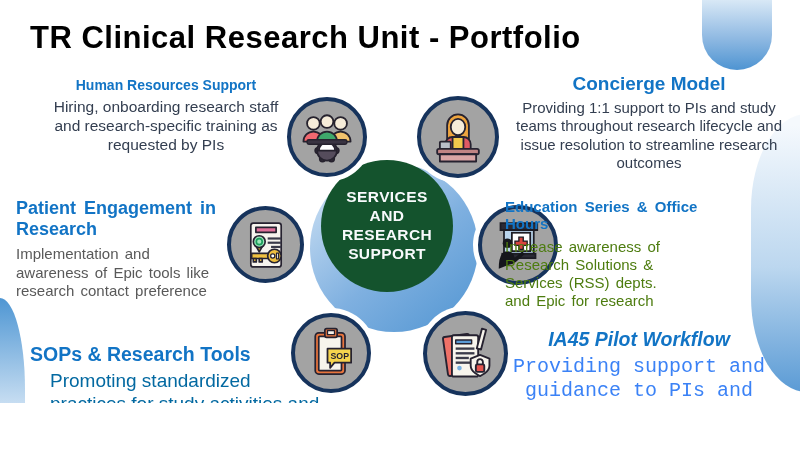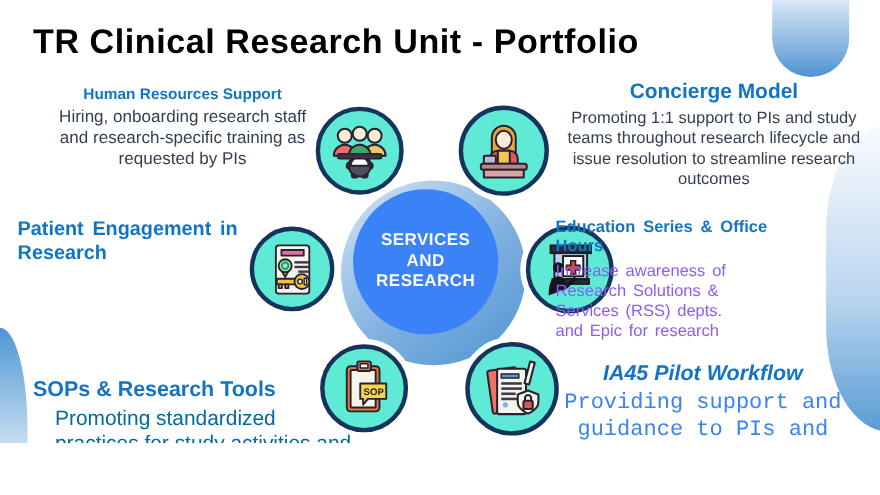--- a/index.html
+++ b/index.html
@@ -17,26 +17,26 @@
     background:linear-gradient(115deg,#a9ccea 0%,#4e94d2 80%);}
   .deco-leftshape{left:0;top:298px;width:25px;height:152px;border-top-right-radius:100% 60%;
     background:linear-gradient(180deg,#4e96d3 0%,#c8def2 70%,#edf5fb 100%);}
 
   .title{position:absolute;left:30px;top:20px;z-index:2;margin:0;color:#000;
          font-size:31px;font-weight:bold;letter-spacing:.5px;white-space:nowrap;}
 
   
   .ring{position:absolute;left:310px;top:164px;width:168px;height:168px;border-radius:50%;z-index:1;
         background:linear-gradient(140deg,#c2daf1 12%,#7fb0e0 55%,#5b9bd5 90%);}
-  .hub{position:absolute;left:321px;top:172px;width:132px;height:132px;border-radius:50%;z-index:2;
-       background:#3b82f6;display:flex;flex-direction:column;align-items:center;justify-content:center;
+  .hub{position:absolute;left:321px;top:160px;width:132px;height:132px;border-radius:50%;z-index:2;
+       background:#14532d;display:flex;flex-direction:column;align-items:center;justify-content:center;
        color:#f8fafc;font-weight:bold;font-size:15.5px;line-height:1.22;letter-spacing:.4px;text-align:center;}
 
   
-  .badge{position:absolute;z-index:3;border-radius:50%;background:#5eead4;border:4px solid #16335c;
+  .badge{position:absolute;z-index:3;border-radius:50%;background:#a3a3a3;border:4px solid #16335c;
          box-shadow:0 0 0 5px #ffffff;display:flex;align-items:center;justify-content:center;box-sizing:border-box;}
   .badge svg{display:block;}
   .b-hr{left:287px;top:97px;width:80px;height:80px;}
   .b-concierge{left:417px;top:96px;width:82px;height:82px;}
   .b-patient{left:227px;top:206px;width:77px;height:77px;}
   .b-education{left:478px;top:205px;width:80px;height:80px;}
   .b-sop{left:291px;top:313px;width:80px;height:80px;}
   .b-ia45{left:423px;top:311px;width:85px;height:85px;}
 
   
@@ -47,21 +47,21 @@
   .blk-hr h2{font-size:14px;}
   .blk-hr p{font-size:15.5px;line-height:1.23;width:250px;}
   .blk-concierge{left:509px;top:73px;width:280px;text-align:center;}
   .blk-concierge h2{font-size:19px;}
   .blk-concierge p{font-size:15px;line-height:1.22;width:268px;}
   .blk-patient{left:16px;top:198px;width:210px;text-align:left;}
   .blk-patient h2{font-size:18px;word-spacing:3px;line-height:1.15;}
   .blk-patient p{font-size:15px;line-height:1.22;width:200px;margin:6px 0 0;color:#595959;word-spacing:2px;}
   .blk-education{left:505px;top:198px;width:230px;text-align:left;}
   .blk-education h2{font-size:15px;word-spacing:3px;line-height:1.15;}
-  .blk-education p{font-size:15px;line-height:1.2;width:170px;margin:5px 0 0;color:#8b5cf6;word-spacing:2px;}
+  .blk-education p{font-size:15px;line-height:1.2;width:170px;margin:5px 0 0;color:#4d7c0f;word-spacing:2px;}
   .blk-sop{left:30px;top:317px;width:320px;margin-top:26px;}
   .blk-sop h2{font-size:19.5px;width:256px;}
   .blk-sop p{font-size:19px;line-height:1.2;width:280px;color:#0369a1;}
   .blk-ia45{left:493px;top:328px;width:292px;text-align:center;}
   .blk-ia45 h2{font-size:19.5px;font-style:italic;}
   .blk-ia45 p{font-size:20px;line-height:1.2;width:283px;color:#3b82f6;font-family:Liberation Mono, monospace;}
 </style>
 </head>
 <body>
 
@@ -72,20 +72,21 @@
   <div class="deco deco-bottomright"></div>
   <div class="deco deco-leftshape"></div>
 
   <h1 class="title">TR Clinical Research Unit - Portfolio</h1>
 
   <div class="ring"></div>
   <div class="hub">
     <span>SERVICES</span>
     <span>AND</span>
     <span>RESEARCH</span>
+    <span>SUPPORT</span>
   </div>
 
   <div class="badge b-hr">
     <svg width="58" height="58" viewBox="0 0 64 64">
       <g stroke="#26222e" stroke-width="2" stroke-linejoin="round">
         <circle cx="17" cy="17" r="7" fill="#f6ecd9"></circle>
         <circle cx="47" cy="17" r="7" fill="#f6ecd9"></circle>
         <path d="M6 37 a11 11 0 0 1 22 0 z" fill="#f1686f"></path>
         <path d="M36 37 a11 11 0 0 1 22 0 z" fill="#f2c26c"></path>
         <circle cx="32" cy="15" r="7" fill="#f6ecd9"></circle>
@@ -186,25 +187,26 @@
     </svg>
   </div>
 
   <div class="item blk-hr">
     <h2>Human Resources Support</h2>
     <p>Hiring, onboarding research staff and research-specific training as requested by PIs</p>
   </div>
 
   <div class="item blk-concierge">
     <h2>Concierge Model</h2>
-    <p>Promoting 1:1 support to PIs and study teams throughout research lifecycle and issue resolution to streamline research outcomes</p>
+    <p>Providing 1:1 support to PIs and study teams throughout research lifecycle and issue resolution to streamline research outcomes</p>
   </div>
 
   <div class="item blk-patient">
     <h2>Patient Engagement in Research</h2>
+    <p>Implementation and awareness of Epic tools like research contact preference</p>
   </div>
 
   <div class="item blk-education">
     <h2>Education Series &amp; Office Hours</h2>
     <p>Increase awareness of Research Solutions &amp; Services (RSS) depts. and Epic for research</p>
   </div>
 
   <div class="item blk-sop">
     <h2>SOPs &amp; Research Tools</h2>
     <p>Promoting standardized practices for study activities and regulatory compliance for research excellence</p>

